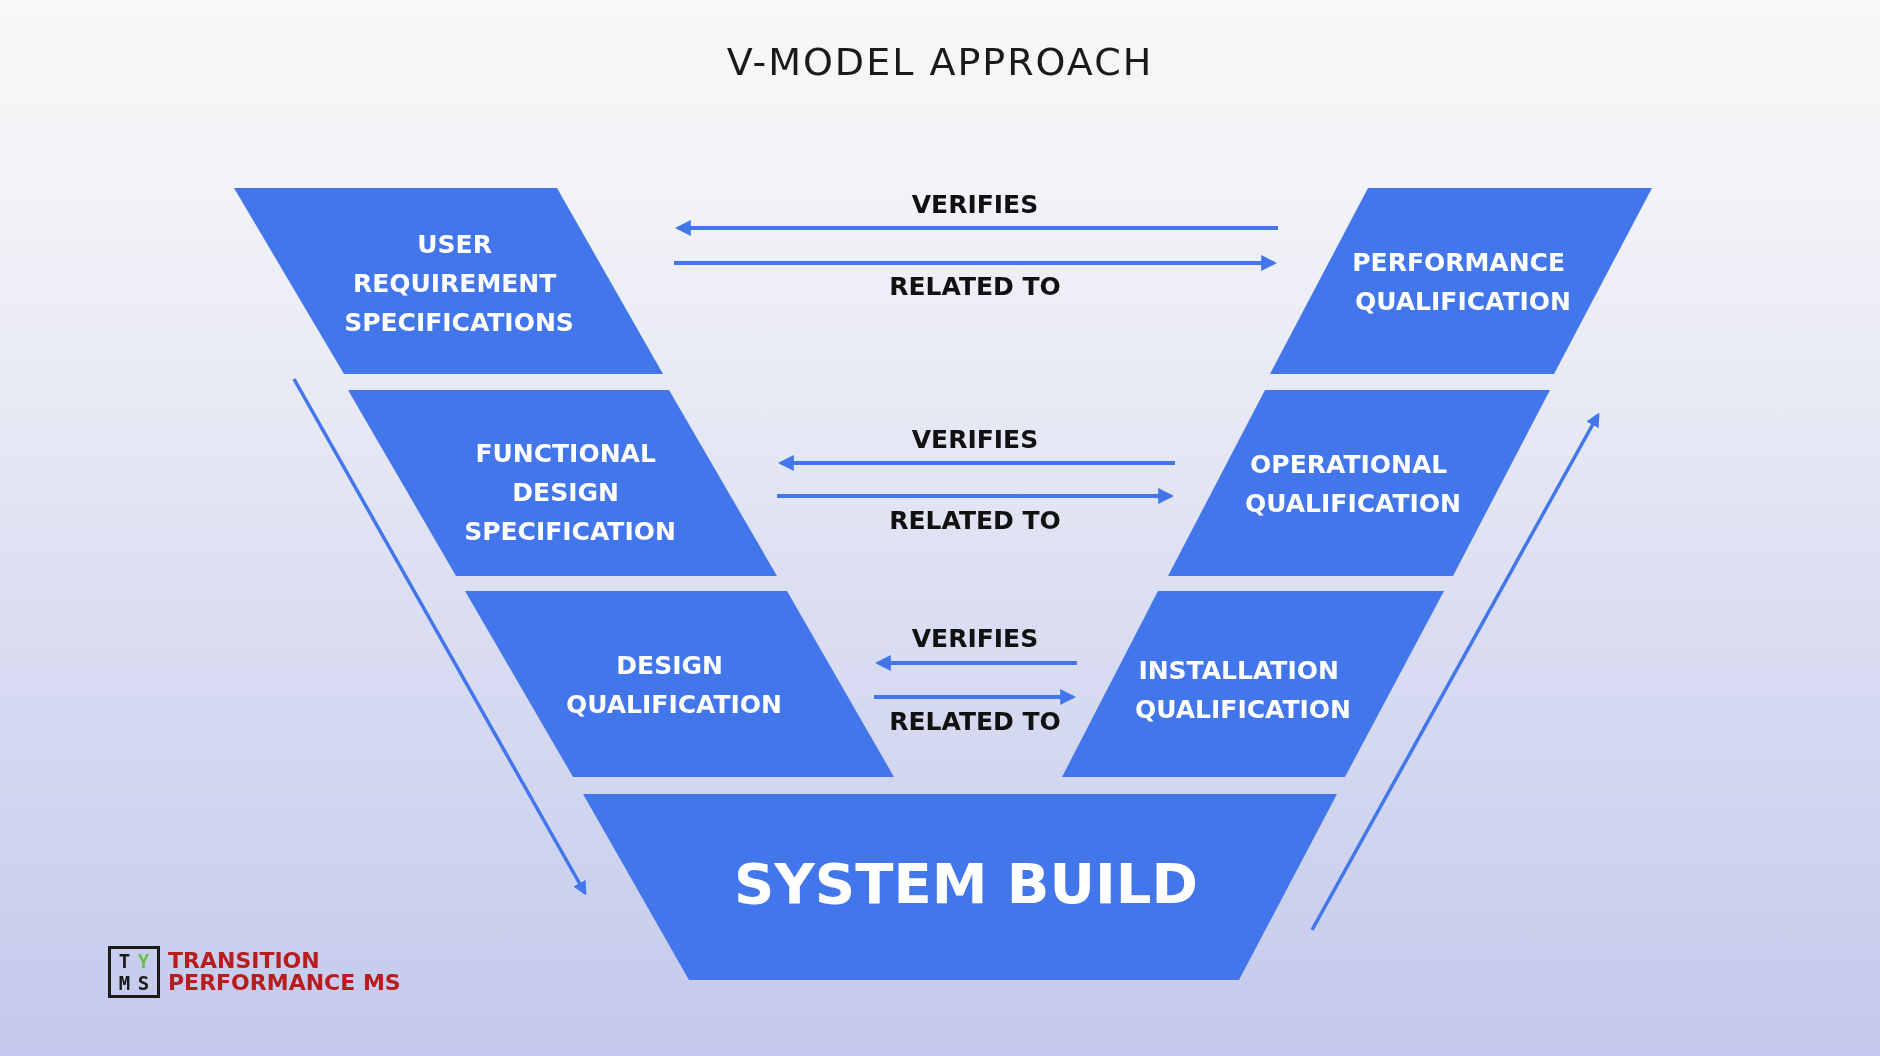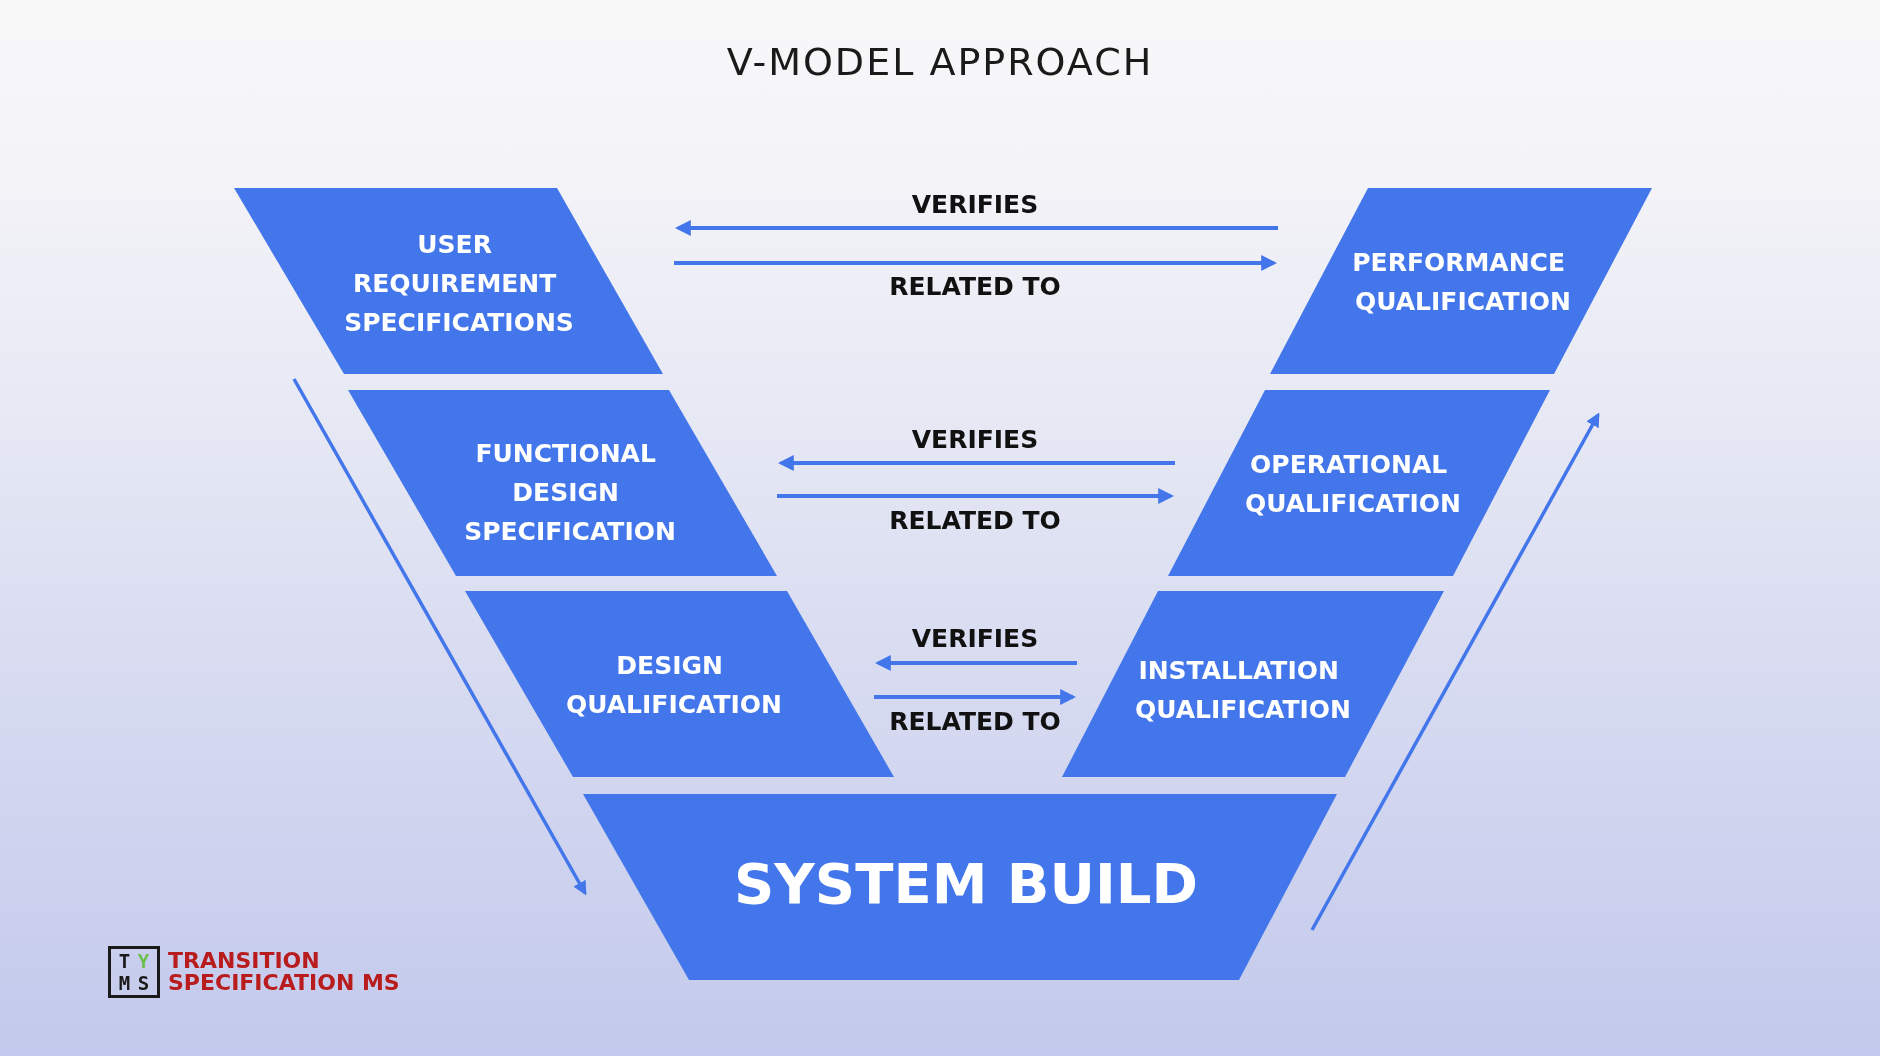--- a/index.html
+++ b/index.html
@@ -121,15 +121,15 @@
 
 <div class="logo">
   <div class="logo-box">
     <span>T</span>
     <span class="sprout">Y</span>
     <span>M</span>
     <span>S</span>
   </div>
   <div class="logo-text">
     <div>TRANSITION</div>
-    <div>SPECIFICATION MS</div>
+    <div>PERFORMANCE MS</div>
   </div>
 </div>
 
 </body></html>

